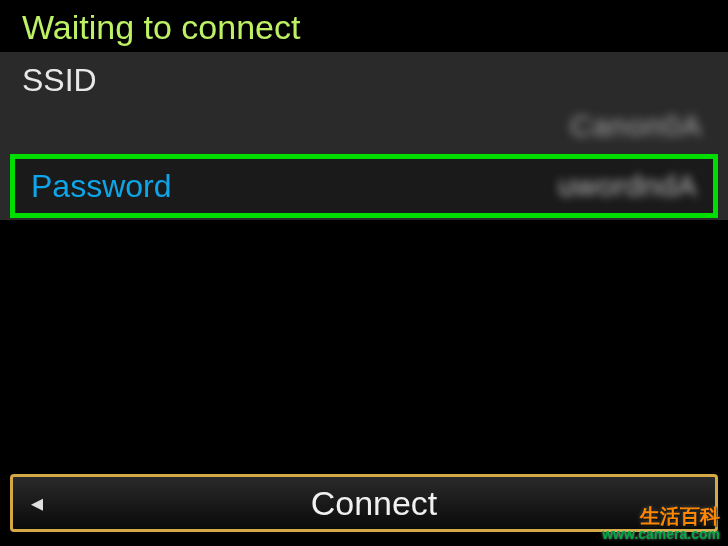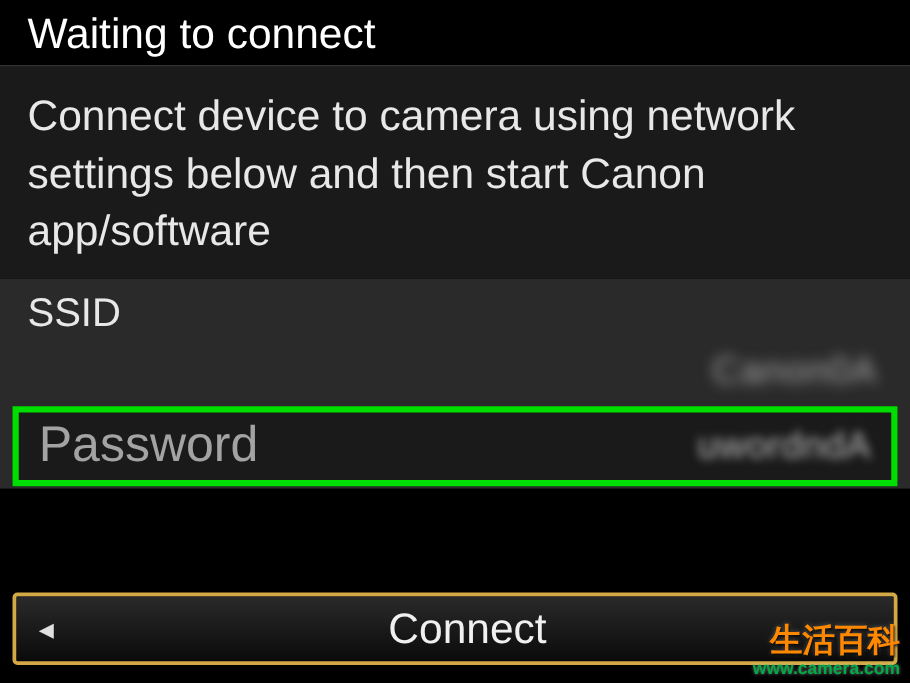--- a/index.html
+++ b/index.html
@@ -23,21 +23,21 @@
       flex-direction: column;
     }
     .title-bar {
       background: #000;
       padding: 10px 22px 8px;
       height: 52px;
       display: flex;
       align-items: center;
     }
     .title-text {
-      color: #ffffff;
+      color: #bef264;
       font-size: 34px;
       font-weight: 400;
     }
     .instruction-panel {
       background: #1a1a1a;
       padding: 18px 22px 14px;
       border-top: 1px solid #333;
     }
     .instruction-text {
       color: #e8e8e8;
@@ -76,22 +76,22 @@
       margin: 0 10px 2px;
       padding: 8px 16px;
       display: flex;
       justify-content: space-between;
       align-items: center;
       background: #1a1a1a;
       border: 5px solid #00dd00;
       height: 64px;
     }
     .password-label {
-      color: #a3a3a3;
-      font-size: 40px;
+      color: #0ea5e9;
+      font-size: 32px;
     }
     .password-value {
       color: #bbb;
       font-size: 30px;
       filter: blur(4px);
       letter-spacing: 0.5px;
     }
     .spacer {
       flex: 1;
       background: #000;
@@ -137,36 +137,33 @@
       bottom: 4px;
       font-size: 14px;
       color: #00aa44;
       text-align: right;
       line-height: 1.1;
       font-weight: bold;
       text-shadow: 0 0 3px rgba(255,255,255,0.5);
     }
     .watermark-cn {
       color: #ff8800;
-      font-size: 26px;
+      font-size: 20px;
       font-weight: bold;
       text-shadow: 1px 1px 2px rgba(0,0,0,0.8), 0 0 4px rgba(255,255,255,0.3);
     }
   </style>
 </head>
 <body>
 
 <div class="screen">
   <div class="title-bar">
     <span class="title-text">Waiting to connect</span>
   </div>
 
-  <div class="instruction-panel">
-    <div class="instruction-text">Connect device to camera using network settings below and then start Canon app/software</div>
-  </div>
 
   <div class="field-section">
     <div class="ssid-row">
       <span class="ssid-label">SSID</span>
     </div>
     <div class="ssid-value-row">
       <span class="blurred-value">Canon0A</span>
     </div>
     <div class="password-row">
       <span class="password-label">Password</span>

